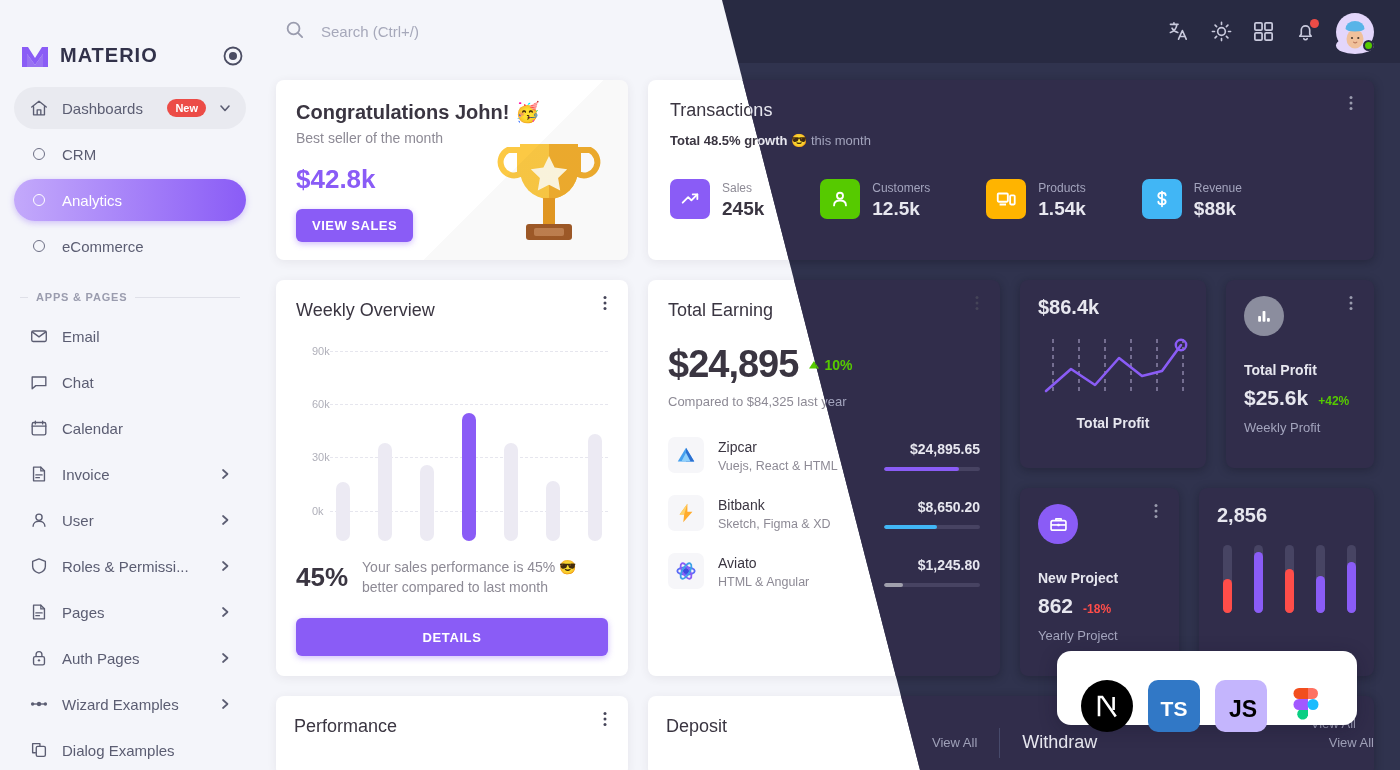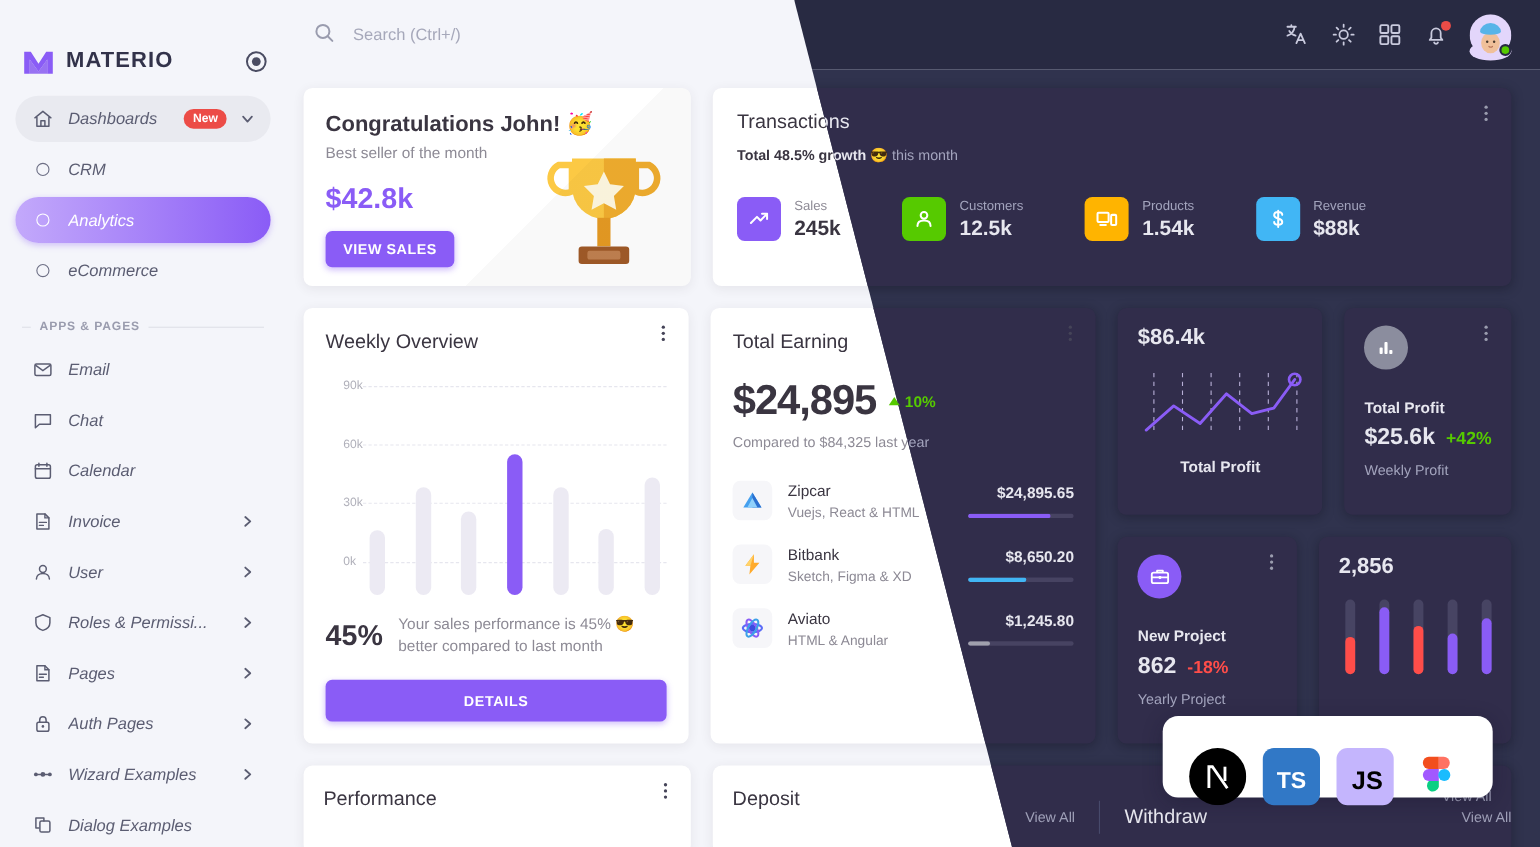--- a/index.html
+++ b/index.html
@@ -28,21 +28,21 @@
     display: flex; align-items: center; gap: 12px;
     height: 42px; border-radius: 21px; padding: 0 14px; margin-bottom: 4px;
     color: #5b5d72; font-size: 15px; cursor: pointer;
   }
   .nav-item.head-active { background: #e9eaf0; }
   .nav-item.active {
     background: linear-gradient(270deg, #8a5cf6 0%, #c3a9fb 100%);
     color: #fff; box-shadow: 0 2px 6px rgba(138,92,246,0.35);
   }
   .nav-icon { width: 22px; height: 22px; flex: none; display: flex; align-items: center; justify-content: center; }
-  .nav-label { flex: 1; white-space: nowrap; overflow: hidden; text-overflow: ellipsis; font-style: italic; }
+  .nav-label { flex: 1; white-space: nowrap; overflow: hidden; text-overflow: ellipsis; }
   .badge-new {
     background: #ec4c47; color: #fff; font-size: 11px; font-weight: 700;
     border-radius: 10px; padding: 2px 8px; line-height: 14px;
   }
   .dot-ring { width: 12px; height: 12px; border-radius: 50%; border: 1.6px solid #6d6f85; }
   .nav-item.active .dot-ring { border-color: #fff; }
   .chev { width: 14px; height: 14px; flex: none; }
   .sb-section {
     display: flex; align-items: center; gap: 8px;
     padding: 0 20px; margin: 22px 0 10px; height: 16px;
@@ -139,21 +139,21 @@
 
   .rcol { flex: 1; display: flex; flex-direction: column; gap: 20px; }
   .rrow { display: flex; gap: 20px; height: 188px; }
   .mini { flex: 1; padding: 16px 18px; }
   .mini-big { font-size: 20px; font-weight: 600; color: #3a3541; }
   .mini-cap { font-size: 14px; font-weight: 600; color: #3a3541; text-align: center; margin-top: 8px; }
   .circ-ic { width: 40px; height: 40px; border-radius: 50%; display: flex; align-items: center; justify-content: center; }
   .mini-lbl { font-size: 14px; font-weight: 600; color: #3a3541; margin-top: 26px; }
   .mini-row { display: flex; align-items: baseline; gap: 10px; margin-top: 8px; }
   .mini-val { font-size: 21px; font-weight: 600; color: #3a3541; }
-  .mini-delta { font-size: 16px; font-weight: 600; }
+  .mini-delta { font-size: 12px; font-weight: 600; }
   .mini-foot { font-size: 13px; color: #8d8a95; margin-top: 10px; }
 
   .row3 { display: flex; gap: 20px; margin-top: 20px; }
   .b-card { padding: 20px 18px; }
   .perf-card { width: 352px; height: 80px; }
   .dep-card { flex: 1; height: 80px; display: flex; align-items: flex-start; }
   .viewall { font-size: 13px; color: #9a9cae; margin-left: auto; cursor: pointer; }
 
   
   .dark-layer {

